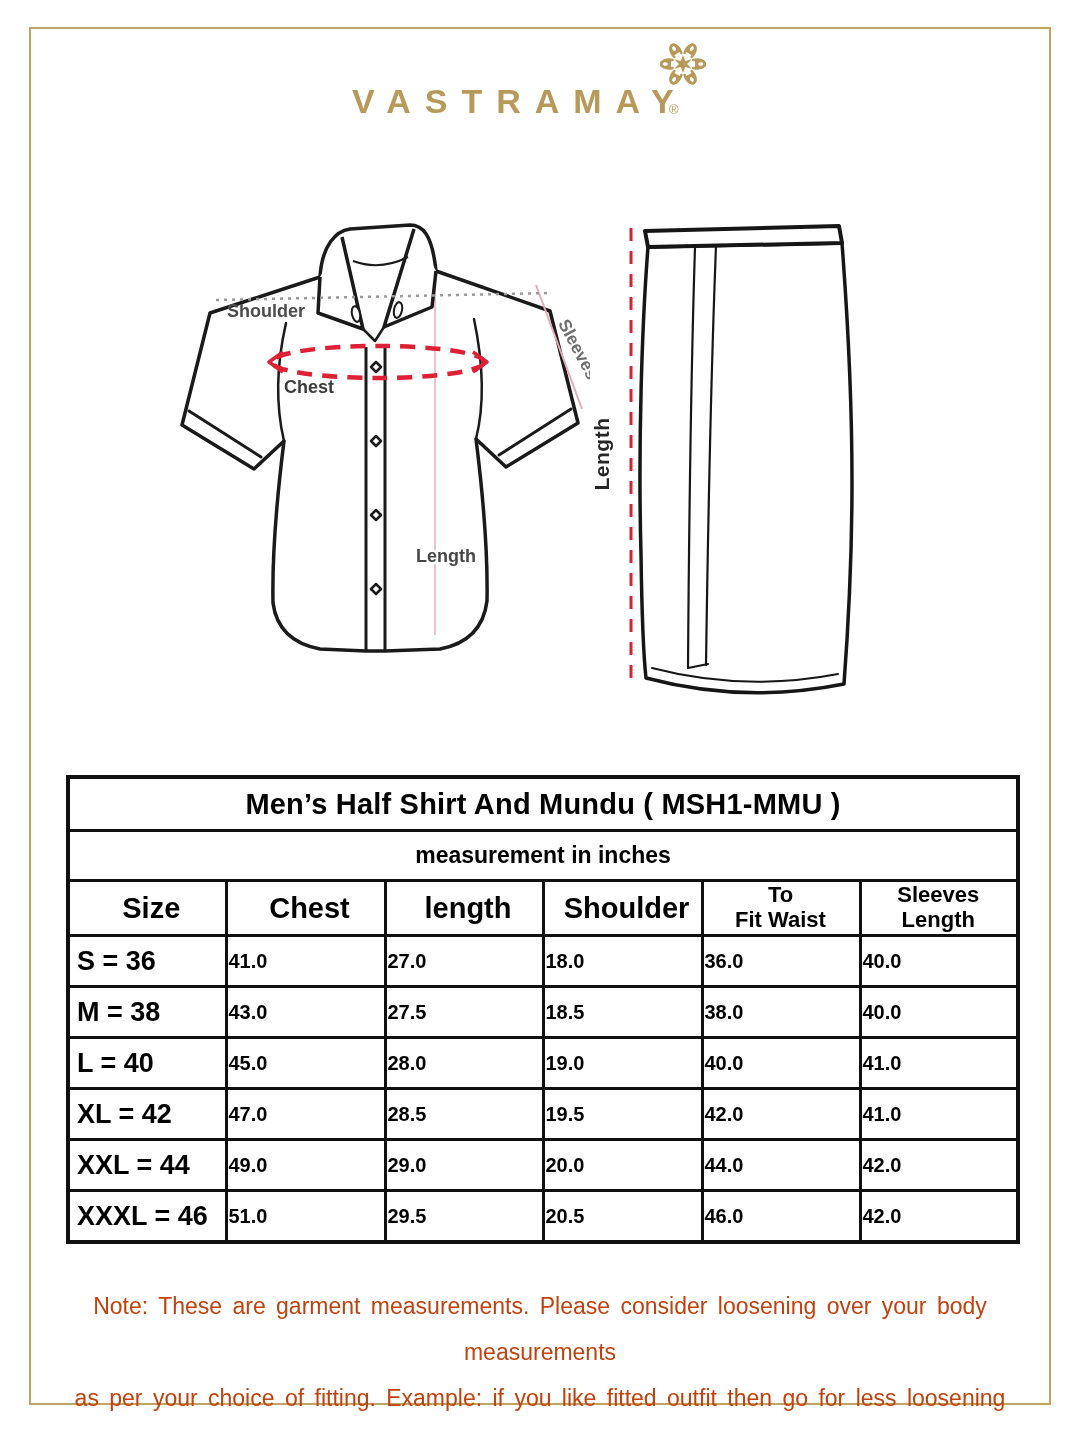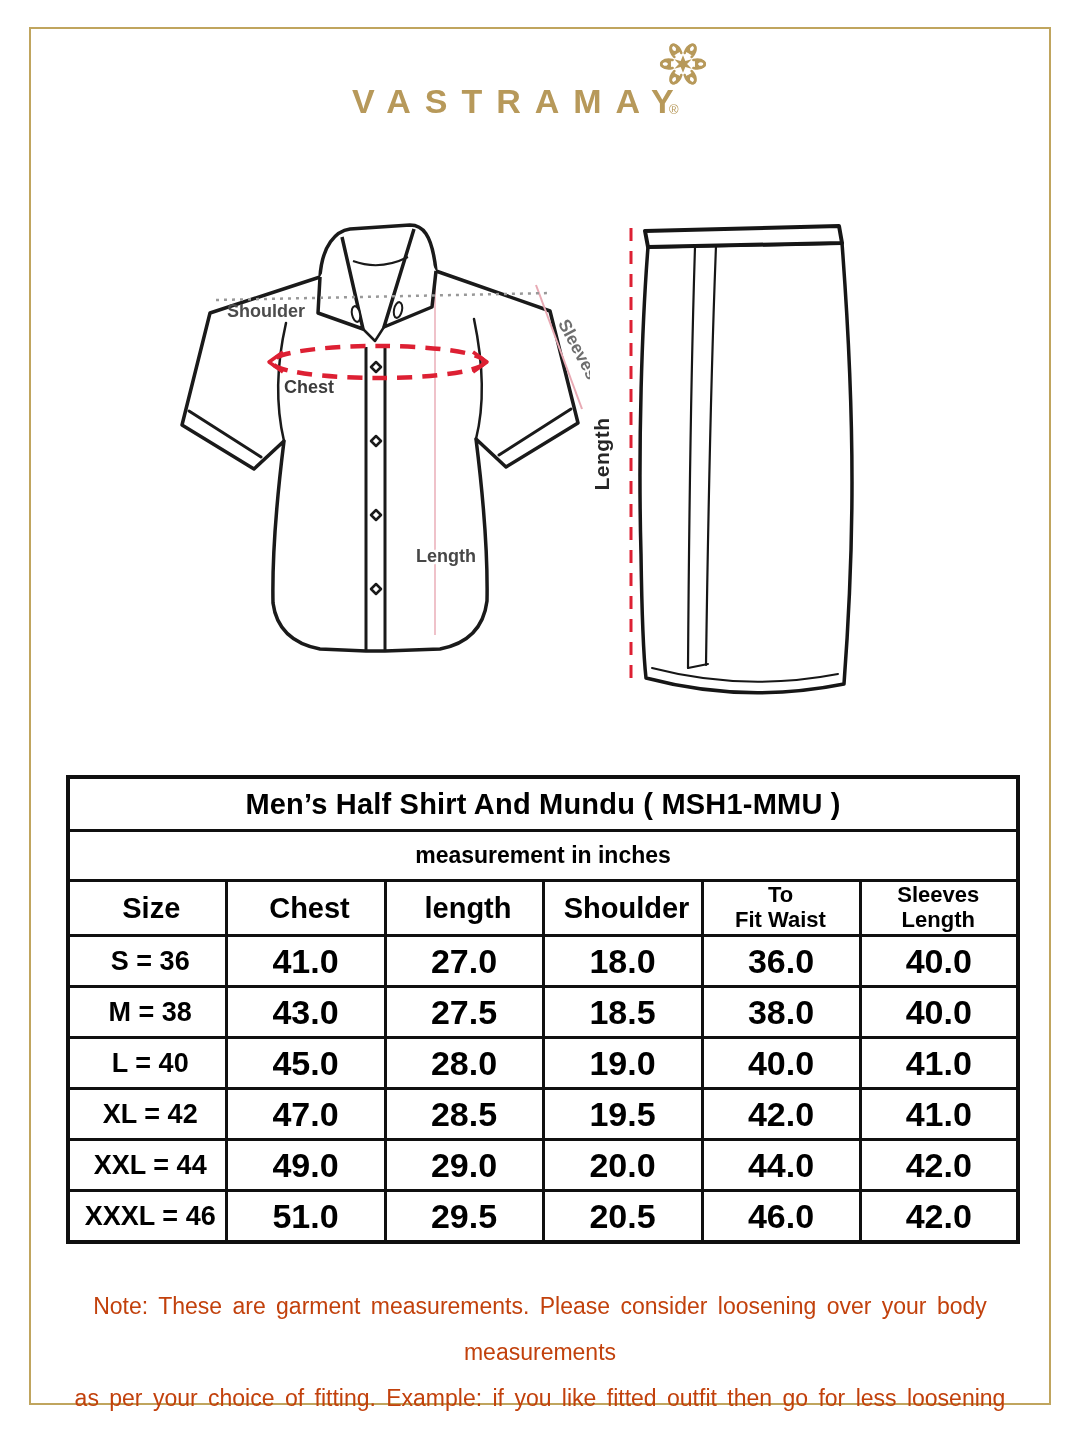--- a/index.html
+++ b/index.html
@@ -28,22 +28,22 @@
     border-collapse:collapse;table-layout:fixed;background:#fff;
     border:4px solid #101010;
   }
   table.size-table th,table.size-table td{
     border:3px solid #101010;overflow:hidden;white-space:nowrap;
   }
   .t-title{height:48px;font-size:29px;font-weight:bold;text-align:center;letter-spacing:0.2px;}
   .t-sub{height:45px;font-size:23px;font-weight:bold;text-align:center;margin-top:8px;}
   tr.col-head th{height:50px;font-size:29px;font-weight:bold;text-align:center;padding-left:9px;}
   tr.col-head th.two-line{font-size:22px;text-align:center;padding-left:0;line-height:1.12;}
-  tbody td{height:46px;font-size:34px;font-weight:bold;text-align:center;}
-  tbody td.size-cell{text-align:center;padding-left:7px;font-size:27px;}
+  tbody td{height:46px;font-size:20px;font-weight:bold;text-align:left;}
+  tbody td.size-cell{text-align:left;padding-left:7px;font-size:27px;}
   
   .note{
     position:absolute;left:60px;top:1283px;width:960px;text-align:center;
     font-size:23px;line-height:46px;color:#c2410c;word-spacing:4px;
   }
 </style>
 </head>
 <body>
 
 <div class="gold-frame"></div>

